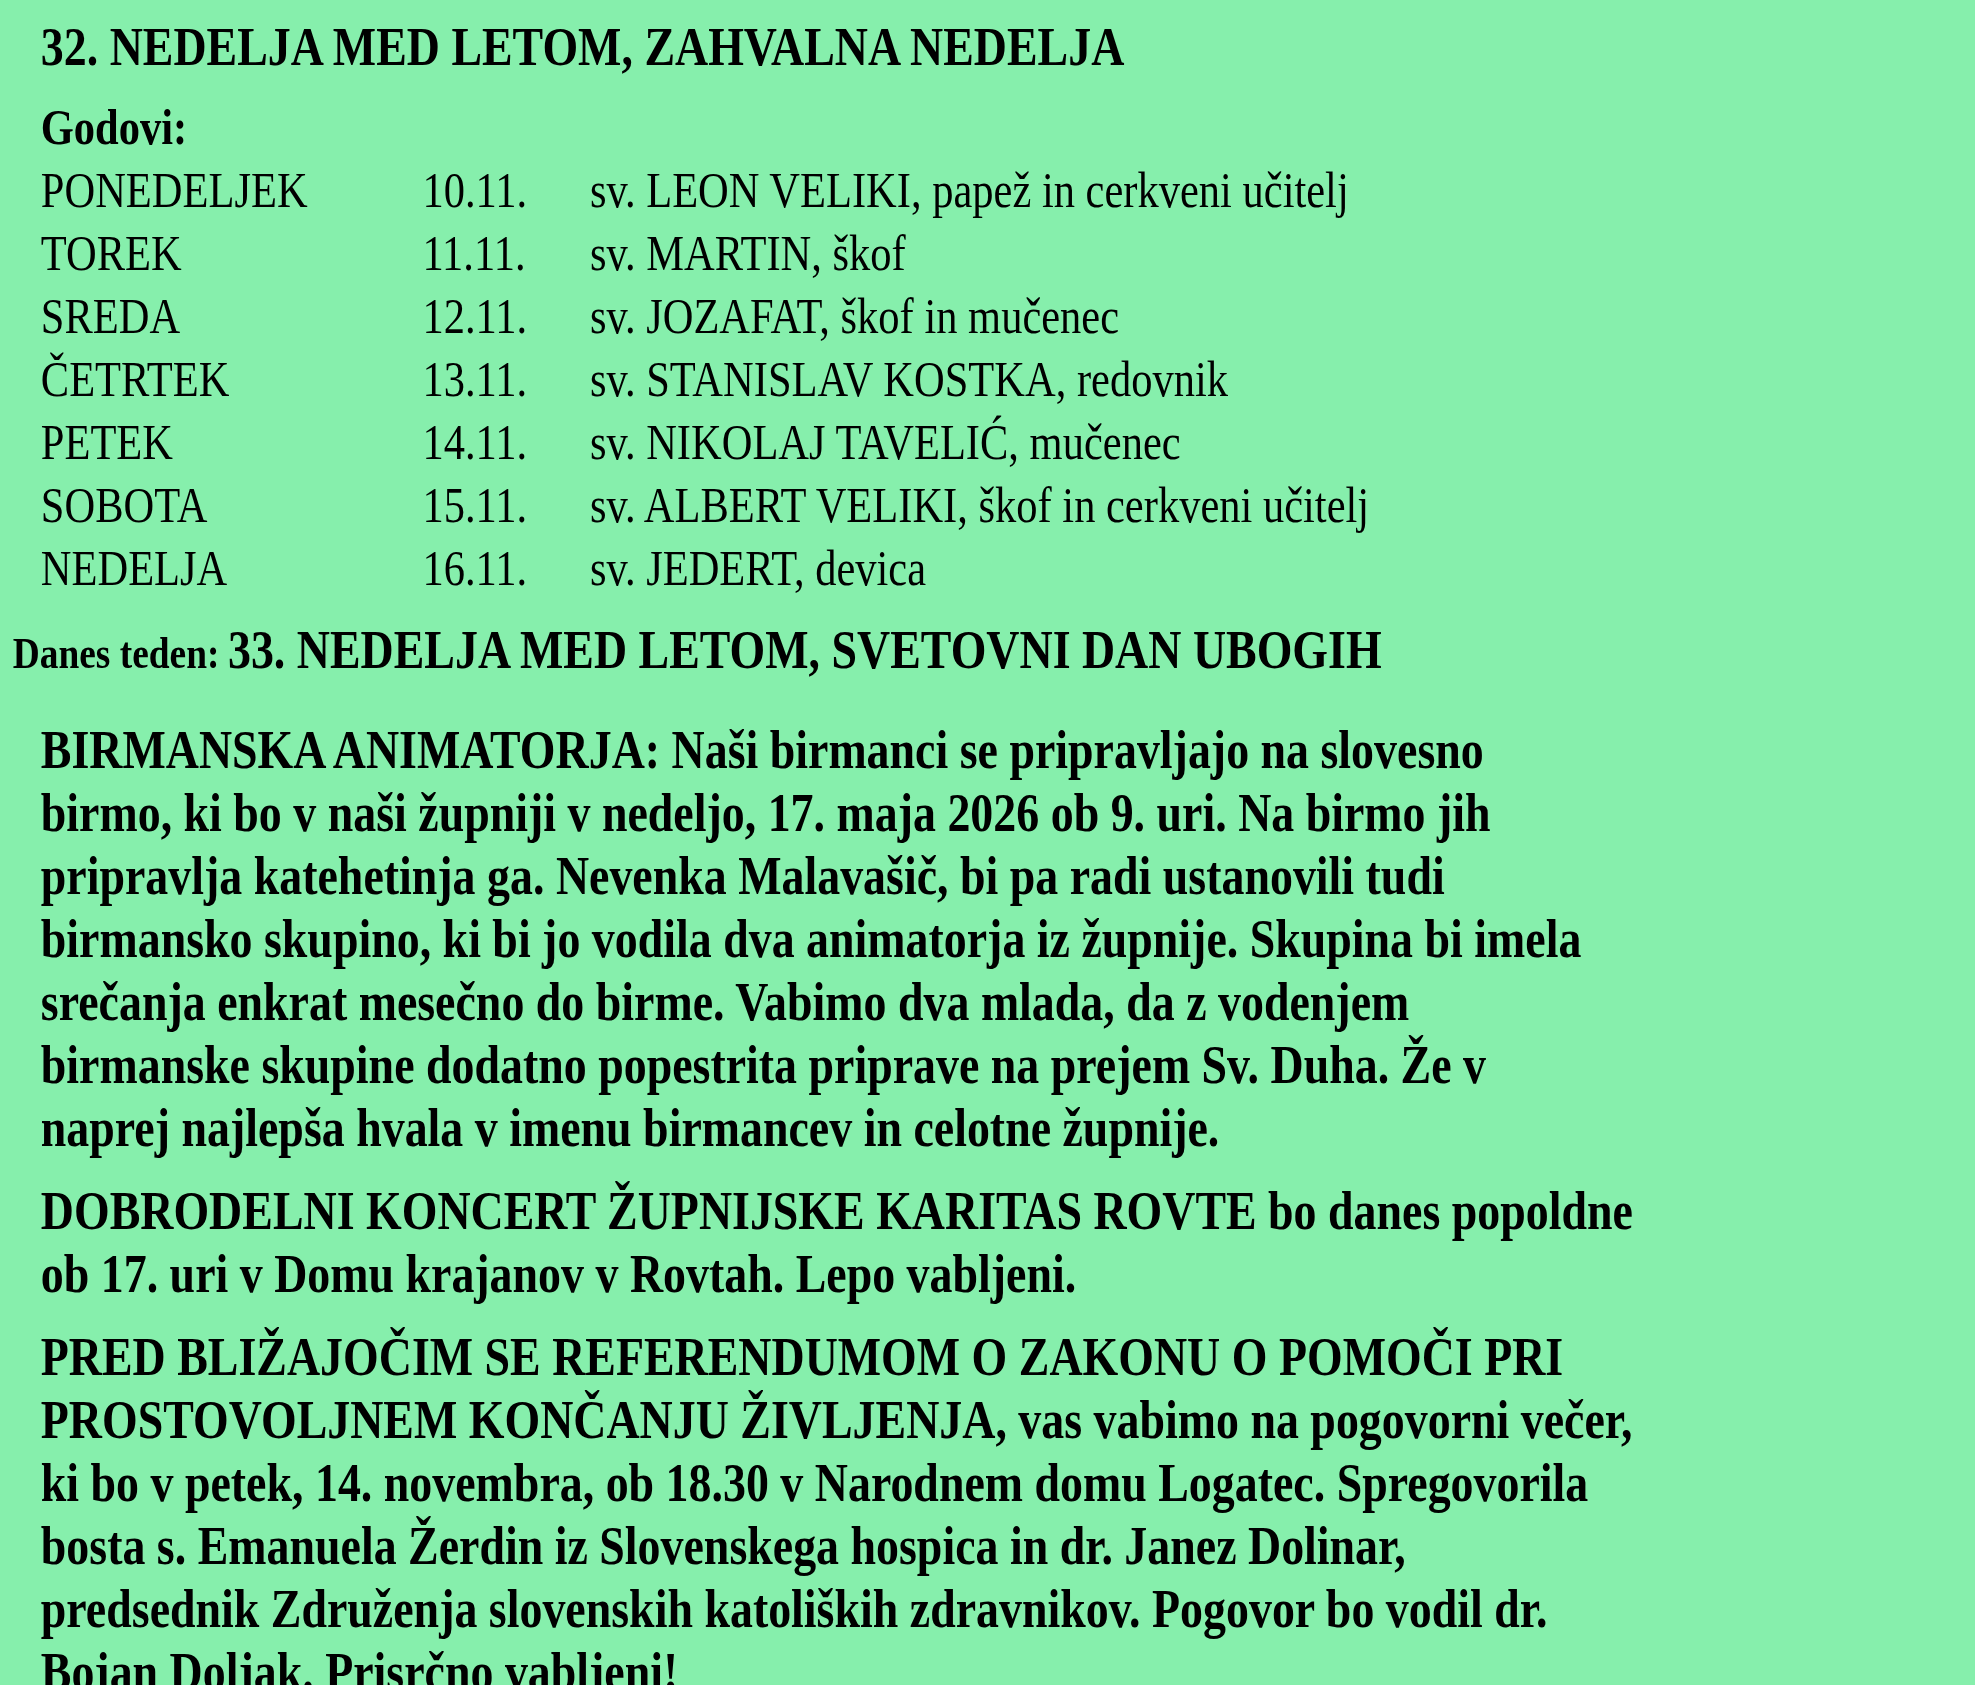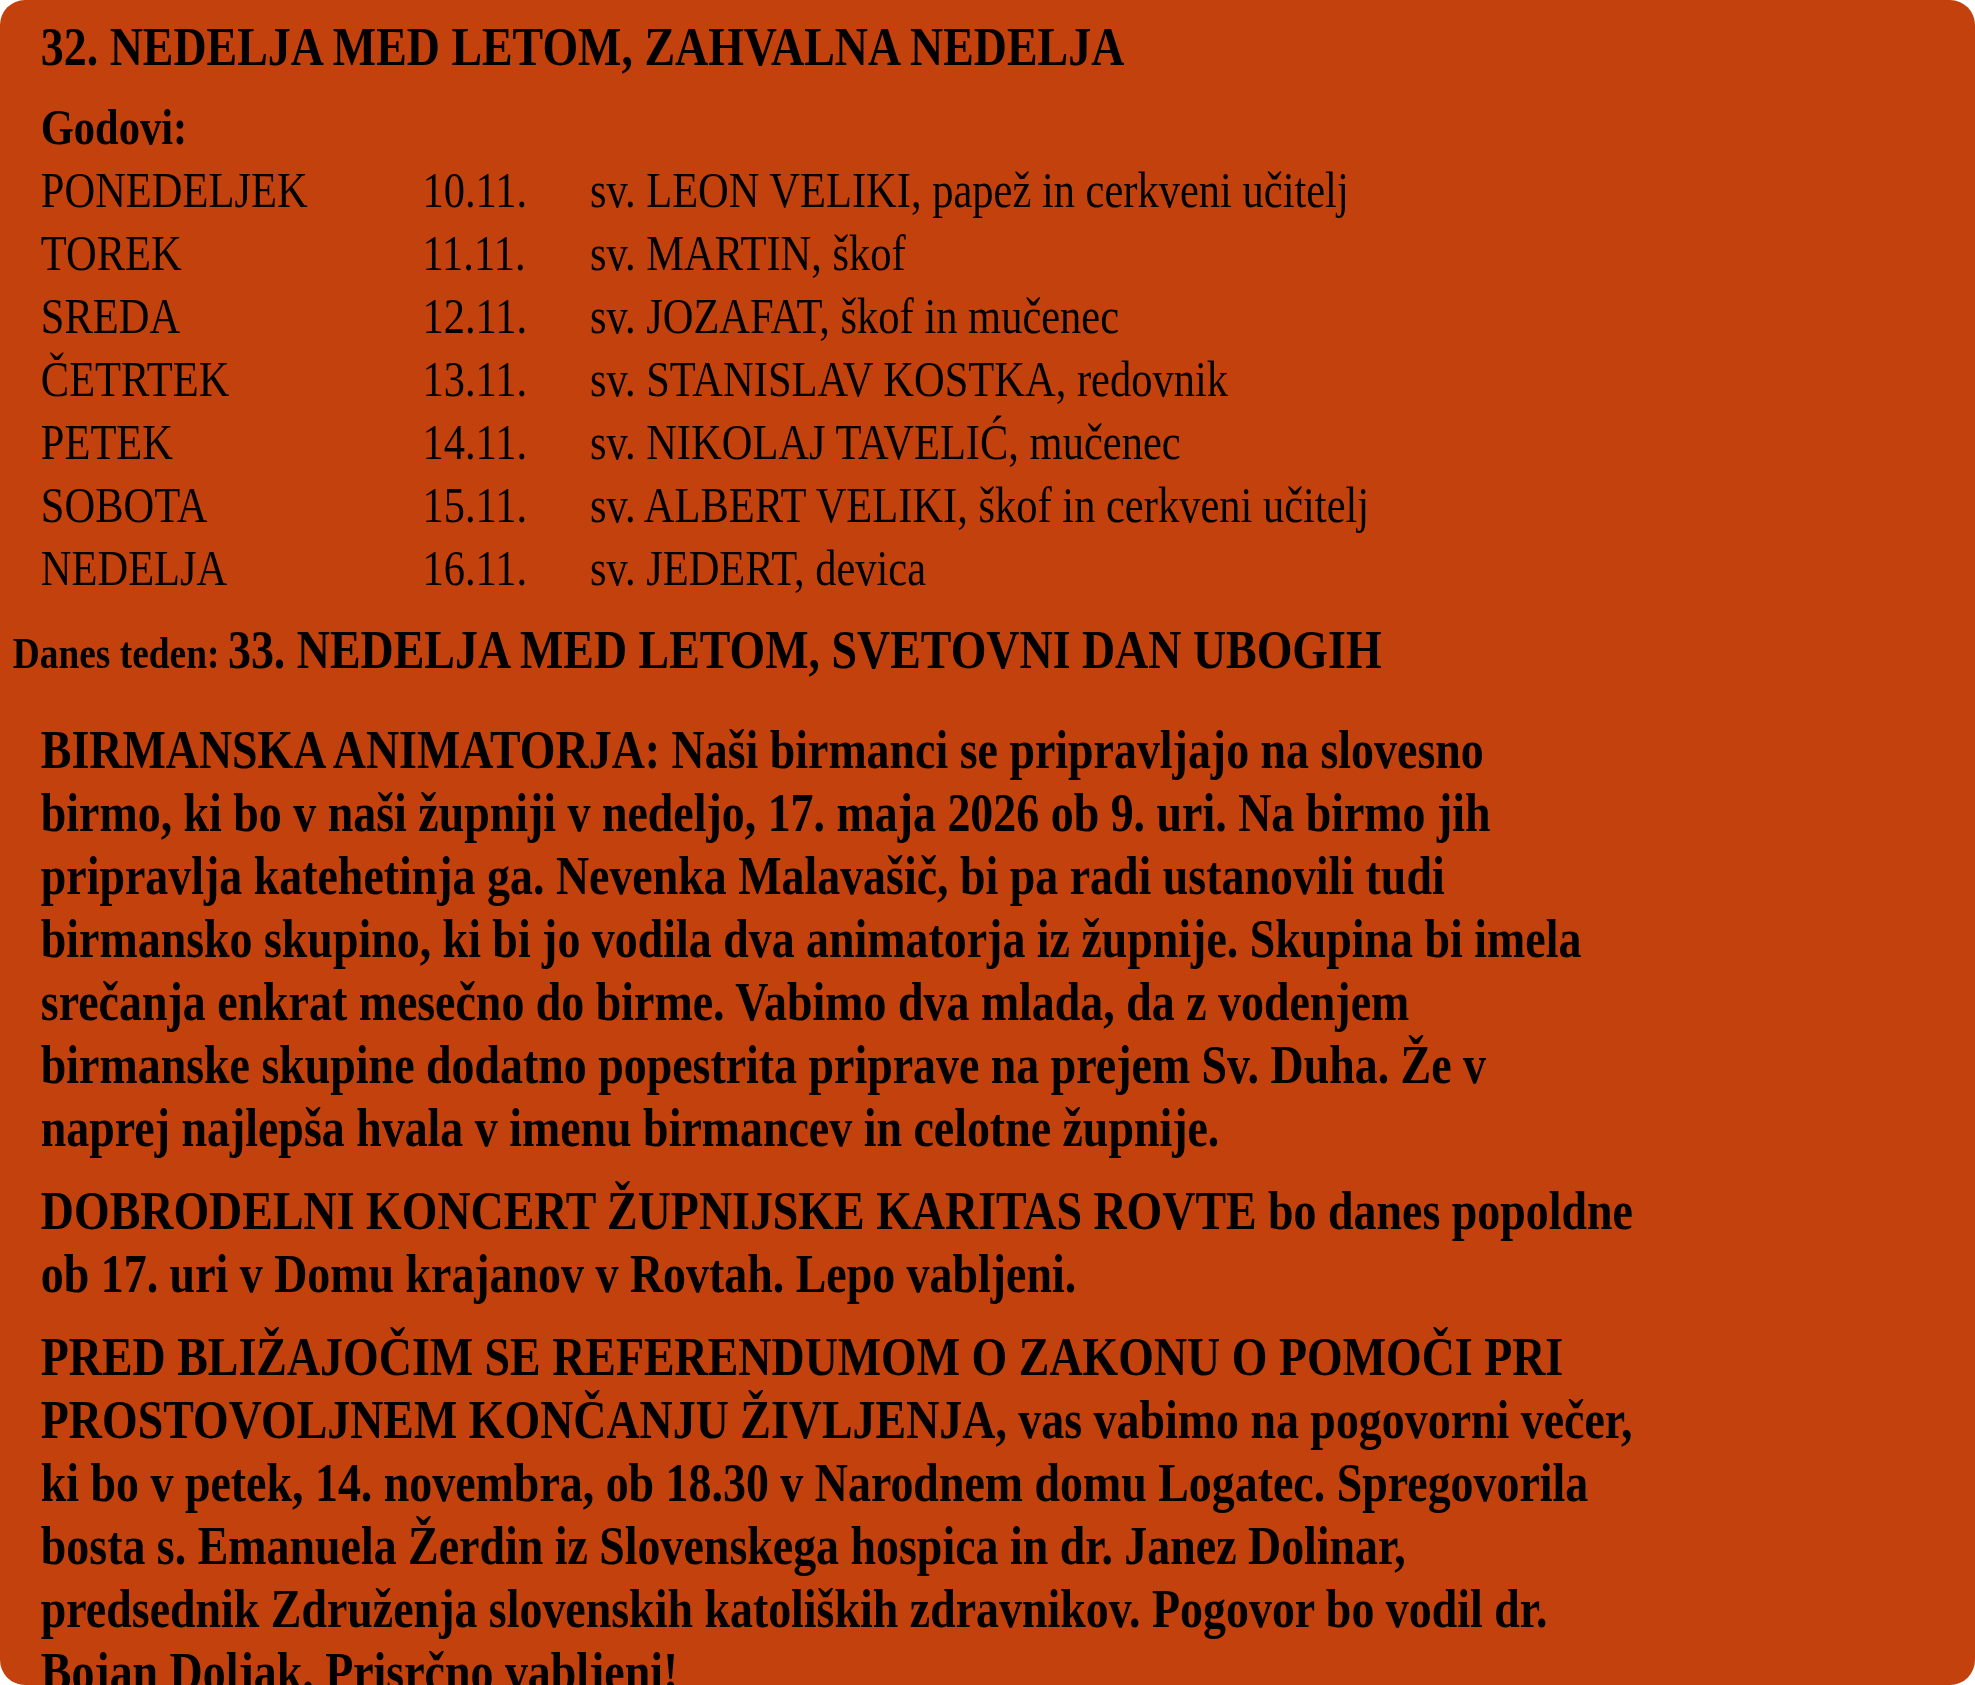--- a/index.html
+++ b/index.html
@@ -70,21 +70,21 @@
     font-weight: bold;
     line-height: 63px;
   }
   .announcement .line {
     white-space: nowrap;
   }
 </style>
 </head>
 <body>
 
-<div class="page" style="background: #c2410c; color: rgb(0, 0, 0); border-radius: 25px;">
+<div class="page" style="background: #86efac; color: rgb(0, 0, 0);">
   <div class="page-inner">
 
     <h1 class="title">32. NEDELJA MED LETOM, ZAHVALNA NEDELJA</h1>
 
     <h2 class="godovi-heading">Godovi:</h2>
 
     <div class="godovi-table">
 
         <div class="godovi-row">
           <span class="col-day">PONEDELJEK</span>

